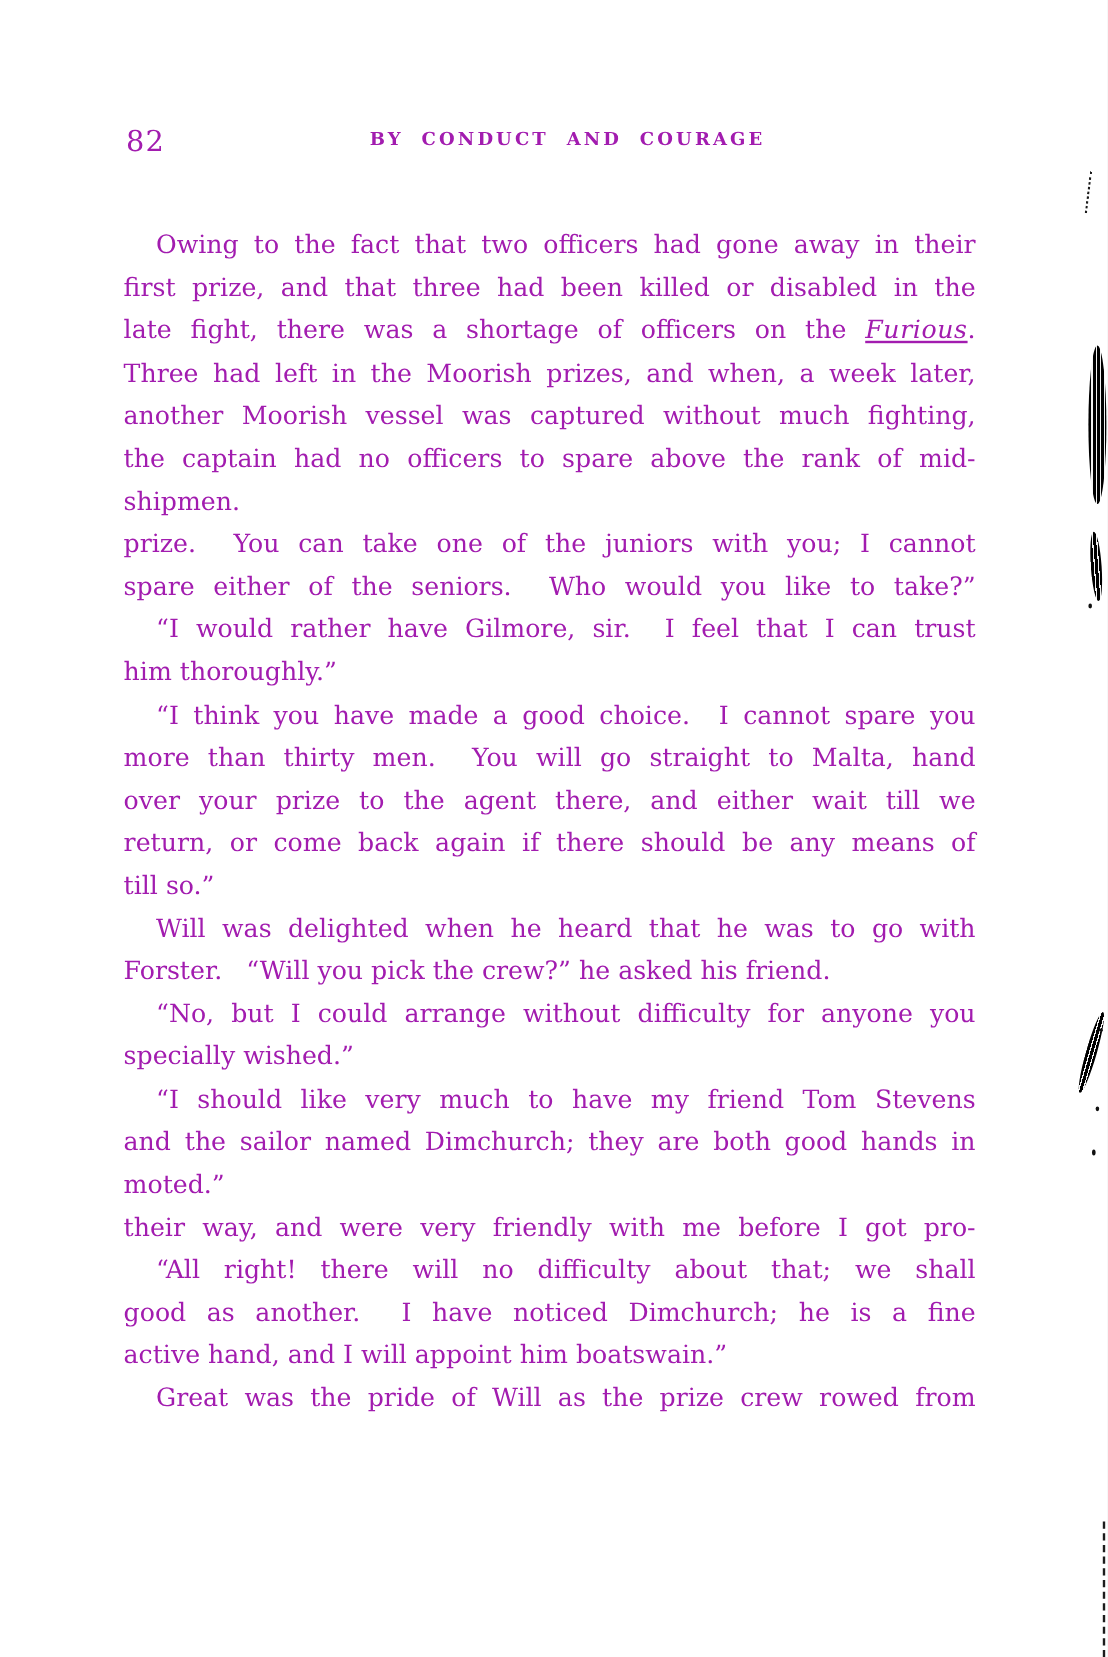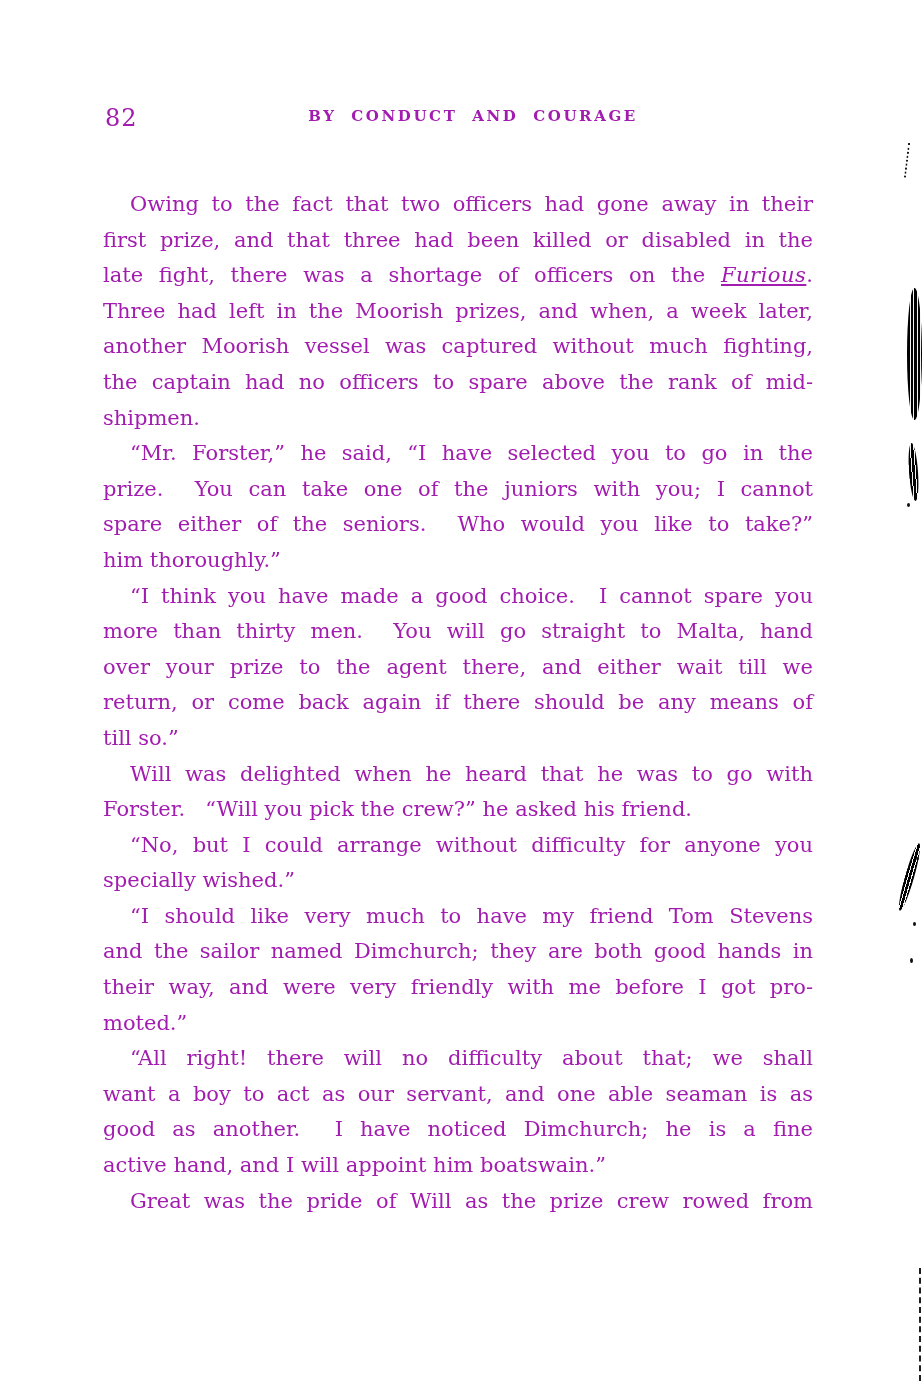--- a/index.html
+++ b/index.html
@@ -105,51 +105,50 @@
       <div class="paragraph">
         <div class="line first">Owing to the fact that two officers had gone away in their</div>
         <div class="line">first prize, and that three had been killed or disabled in the</div>
         <div class="line">late fight, there was a shortage of officers on the <i>Furious</i>.</div>
         <div class="line">Three had left in the Moorish prizes, and when, a week later,</div>
         <div class="line">another Moorish vessel was captured without much fighting,</div>
         <div class="line">the captain had no officers to spare above the rank of mid-</div>
         <div class="line last">shipmen.</div>
       </div>
       <div class="paragraph">
-        <div class="line first">“Mr. Forster,” he said, “I have selected you to go in the</div>
         <div class="line">prize.&nbsp; You can take one of the juniors with you; I cannot</div>
         <div class="line">spare either of the seniors.&nbsp; Who would you like to take?”</div>
       </div>
       <div class="paragraph">
+        <div class="line first">“I would rather have Gilmore, sir.&nbsp; I feel that I can trust</div>
         <div class="line last">him thoroughly.”</div>
       </div>
       <div class="paragraph">
         <div class="line first">“I think you have made a good choice.&nbsp; I cannot spare you</div>
         <div class="line">more than thirty men.&nbsp; You will go straight to Malta, hand</div>
         <div class="line">over your prize to the agent there, and either wait till we</div>
         <div class="line">return, or come back again if there should be any means of</div>
         <div class="line last">till so.”</div>
       </div>
       <div class="paragraph">
         <div class="line first">Will was delighted when he heard that he was to go with</div>
         <div class="line last">Forster.&nbsp;&nbsp; “Will you pick the crew?” he asked his friend.</div>
       </div>
       <div class="paragraph">
         <div class="line first">“No, but I could arrange without difficulty for anyone you</div>
         <div class="line last">specially wished.”</div>
       </div>
       <div class="paragraph">
         <div class="line first">“I should like very much to have my friend Tom Stevens</div>
         <div class="line">and the sailor named Dimchurch; they are both good hands in</div>
+        <div class="line last">moted.”</div>
         <div class="line">their way, and were very friendly with me before I got pro-</div>
-        <div class="line last">moted.”</div>
       </div>
       <div class="paragraph">
         <div class="line first">“All right! there will no difficulty about that; we shall</div>
-        <div class="line">want a boy to act as our servant, and one able seaman is as</div>
         <div class="line">good as another.&nbsp; I have noticed Dimchurch; he is a fine</div>
         <div class="line last">active hand, and I will appoint him boatswain.”</div>
       </div>
       <div class="paragraph">
         <div class="line first">Great was the pride of Will as the prize crew rowed from</div>
       </div>
     </main>
 
   <div class="artifact a-squiggle"></div>
   <div class="artifact streaky a-blob-large"></div>

